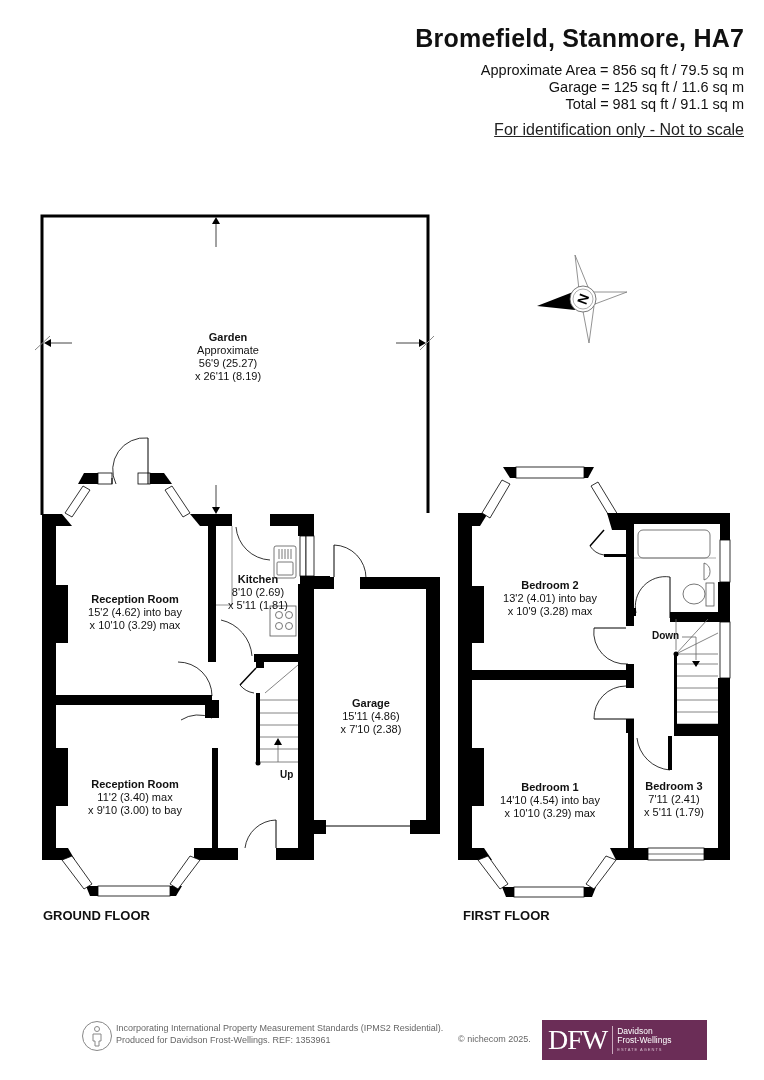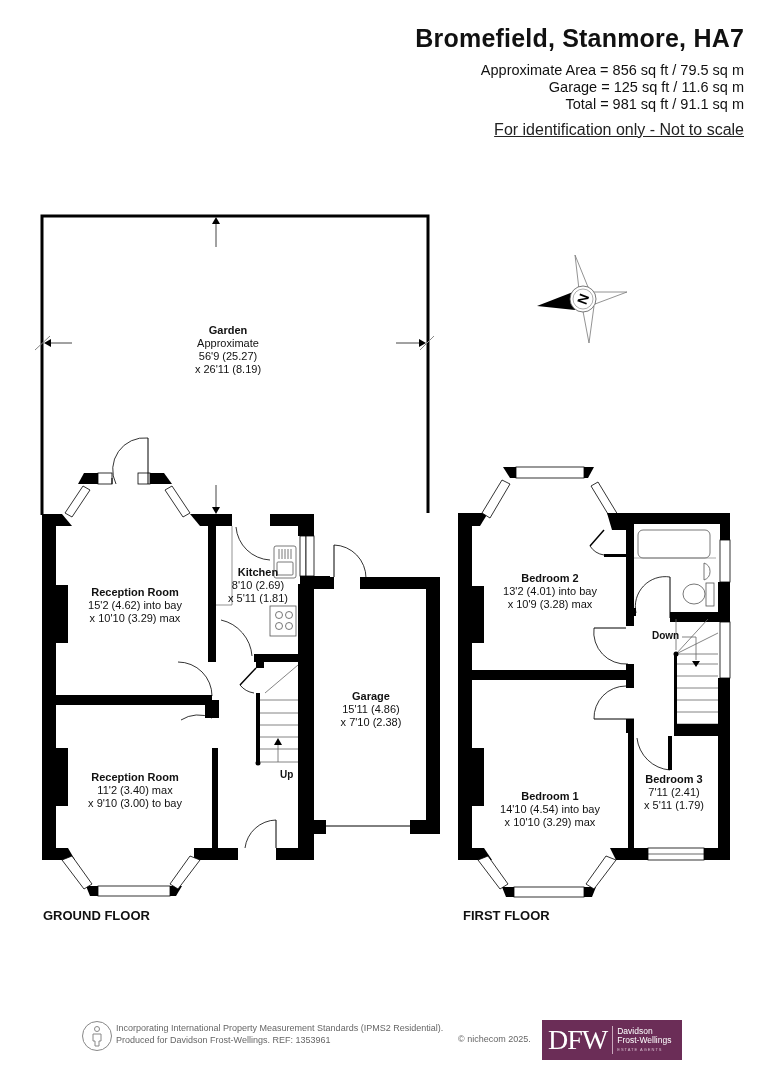--- a/index.html
+++ b/index.html
@@ -1,28 +1,28 @@
 <!DOCTYPE html>
 <html><head>
 <meta charset="utf-8">
 <style>
   html, body { margin: 0; padding: 0; background: #ffffff; }
   body { width: 764px; height: 1080px; position: relative; overflow: hidden; font-family: "Liberation Sans", sans-serif; color: #111; }
   .title { position: absolute; right: 20px; top: 24px; font-size: 25px; font-weight: bold; letter-spacing: 0.2px; }
   .areas { position: absolute; right: 20px; top: 62px; text-align: right; font-size: 14.5px; line-height: 17px; }
   .disclaimer { position: absolute; right: 20px; top: 121px; font-size: 16px; color: #222; text-decoration: underline; }
   svg.plan { position: absolute; left: 0; top: 0; }
-  .room-label { position: absolute; text-align: center; font-size: 11px; line-height: 13px; transform: translateX(-50%); white-space: nowrap; }
+  .room-label { position: absolute; text-align: center; font-size: 11px; line-height: 13px; transform: translateX(-50%); white-space: nowrap; margin-top: 7px; }
   .room-label .name { font-weight: bold; font-size: 11px; }
   .floor-label { position: absolute; font-weight: bold; font-size: 13px; }
   .small-label { position: absolute; font-weight: bold; font-size: 10px; margin-left: 10px; }
   .footer-text { position: absolute; left: 116px; top: 1022px; font-size: 9px; line-height: 12px; color: #666; }
   .copyright { position: absolute; left: 458px; top: 1034px; font-size: 9px; color: #666; }
   .info-icon { position: absolute; left: 82px; top: 1021px; width: 28px; height: 28px; border: 1px solid #888; border-radius: 50%; }
-  .logo { position: absolute; left: 542px; top: 1020px; width: 140px; height: 40px; background: #6b2d57; color: #fff; display: flex; align-items: center; }
+  .logo { position: absolute; left: 542px; top: 1020px; width: 165px; height: 40px; background: #6b2d57; color: #fff; display: flex; align-items: center; }
   .logo .mark { font-family: "Liberation Serif", serif; font-size: 28px; letter-spacing: -1px; padding-left: 6px; padding-right: 5px; border-right: 1px solid #c9a9bd; line-height: 28px; }
   .logo .brand { font-size: 8.5px; line-height: 9px; padding-left: 4px; }
   .logo .brand .sub { font-size: 4px; letter-spacing: 1px; color: #d8bfd0; }
 </style>
 </head>
 <body>
 
 <div class="title">Bromefield, Stanmore, HA7</div>
 <div class="areas">
   <div>Approximate Area = 856 sq ft / 79.5 sq m</div>
@@ -276,21 +276,21 @@
 </div>
 
 <div class="small-label" style="left:270px; top:769px;">Up</div>
 
 <div class="room-label" style="left:550px; top:572px;">
   <div class="name">Bedroom 2</div>
   <div>13'2 (4.01) into bay</div>
   <div>x 10'9 (3.28) max</div>
 </div>
 
-<div class="room-label" style="left:550px; top:790px;">
+<div class="room-label" style="left:550px; top:774px;">
   <div class="name">Bedroom 1</div>
   <div>14'10 (4.54) into bay</div>
   <div>x 10'10 (3.29) max</div>
 </div>
 
 <div class="room-label" style="left:674px; top:773px;">
   <div class="name">Bedroom 3</div>
   <div>7'11 (2.41)</div>
   <div>x 5'11 (1.79)</div>
 </div>

